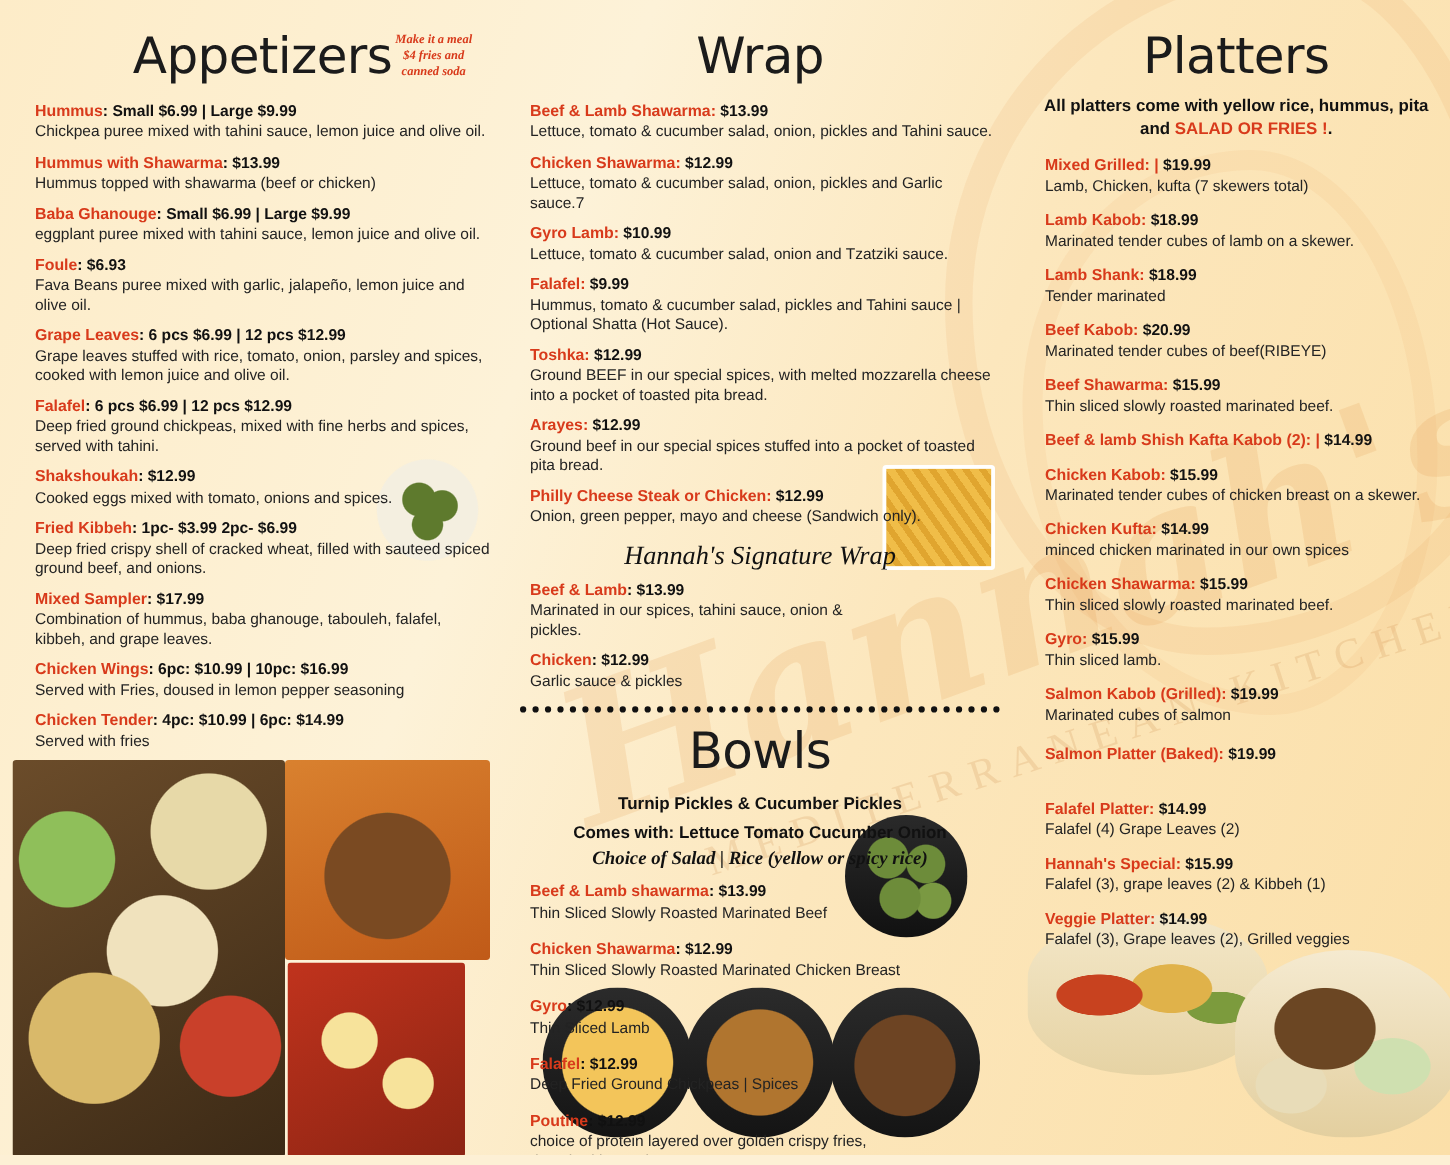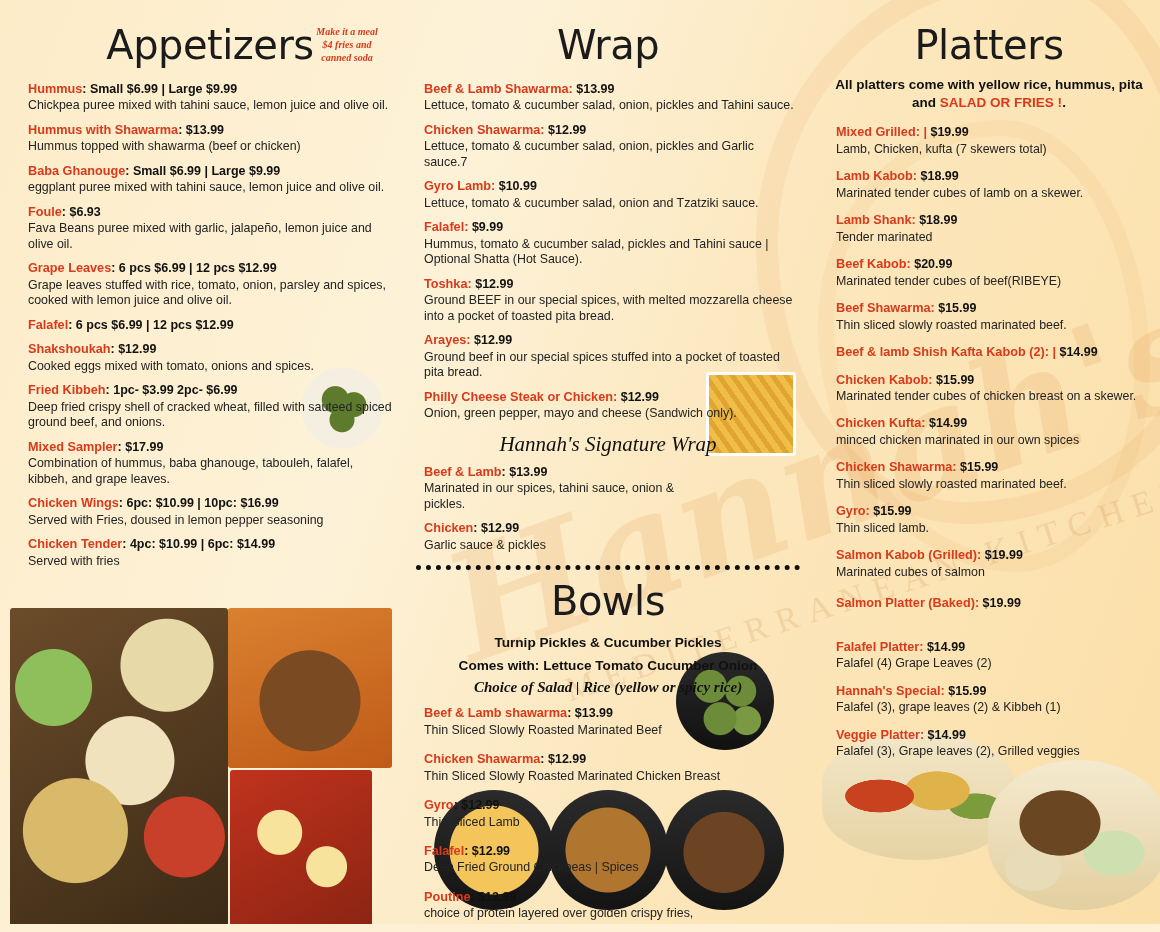--- a/index.html
+++ b/index.html
@@ -309,21 +309,21 @@
   </div>
 
   <div class="col col-appetizers">
     <h1 class="section">Appetizers</h1>
 
     <div class="item"><span class="name">Hummus</span><span class="price">:  Small $6.99 | Large $9.99</span><span class="desc">Chickpea puree mixed with tahini sauce, lemon juice and olive oil.</span></div>
     <div class="item"><span class="name">Hummus with Shawarma</span><span class="price">: $13.99</span><span class="desc">Hummus topped with shawarma (beef or chicken)</span></div>
     <div class="item"><span class="name">Baba Ghanouge</span><span class="price">: Small $6.99 | Large $9.99</span><span class="desc">eggplant puree mixed with tahini sauce, lemon juice and olive oil.</span></div>
     <div class="item"><span class="name">Foule</span><span class="price">: $6.93</span><span class="desc">Fava Beans puree mixed with garlic, jalapeño, lemon juice and olive oil.</span></div>
     <div class="item"><span class="name">Grape Leaves</span><span class="price">: 6 pcs $6.99 | 12 pcs $12.99</span><span class="desc">Grape leaves stuffed with rice, tomato, onion, parsley and spices, cooked with lemon juice and olive oil.</span></div>
-    <div class="item"><span class="name">Falafel</span><span class="price">: 6 pcs $6.99 | 12 pcs $12.99</span></div>
+    <div class="item"><span class="name">Falafel</span><span class="price">: 6 pcs $6.99 | 12 pcs $12.99</span><span class="desc">Deep fried ground chickpeas, mixed with fine herbs and spices, served with tahini.</span></div>
     <div class="item"><span class="name">Shakshoukah</span><span class="price">: $12.99</span><span class="desc">Cooked eggs mixed with tomato, onions and spices.</span></div>
     <div class="item"><span class="name">Fried Kibbeh</span><span class="price">: 1pc- $3.99 2pc- $6.99</span><span class="desc">Deep fried crispy shell of cracked wheat, filled with sauteed spiced ground beef, and onions.</span></div>
     <div class="item"><span class="name">Mixed Sampler</span><span class="price">: $17.99</span><span class="desc">Combination of hummus, baba ghanouge, tabouleh, falafel, kibbeh, and grape leaves.</span></div>
     <div class="item"><span class="name">Chicken Wings</span><span class="price">: 6pc: $10.99 | 10pc: $16.99</span><span class="desc">Served with Fries, doused in lemon pepper seasoning</span></div>
     <div class="item"><span class="name">Chicken Tender</span><span class="price">: 4pc: $10.99 | 6pc: $14.99</span><span class="desc">Served with fries</span></div>
   </div>
 
   <div class="col col-wrap">
     <h1 class="section">Wrap</h1>
 

